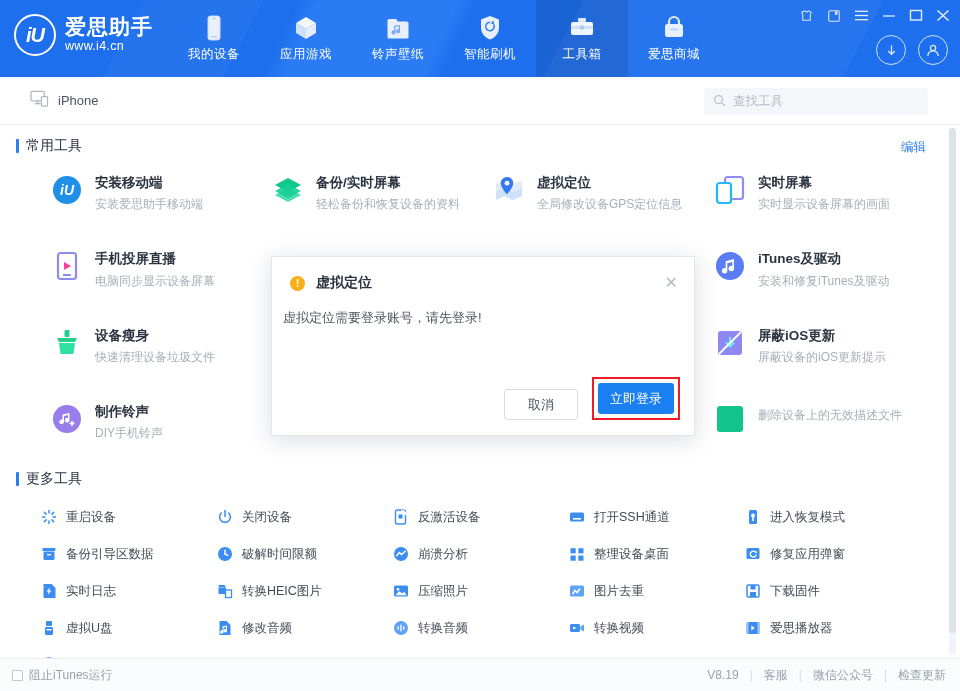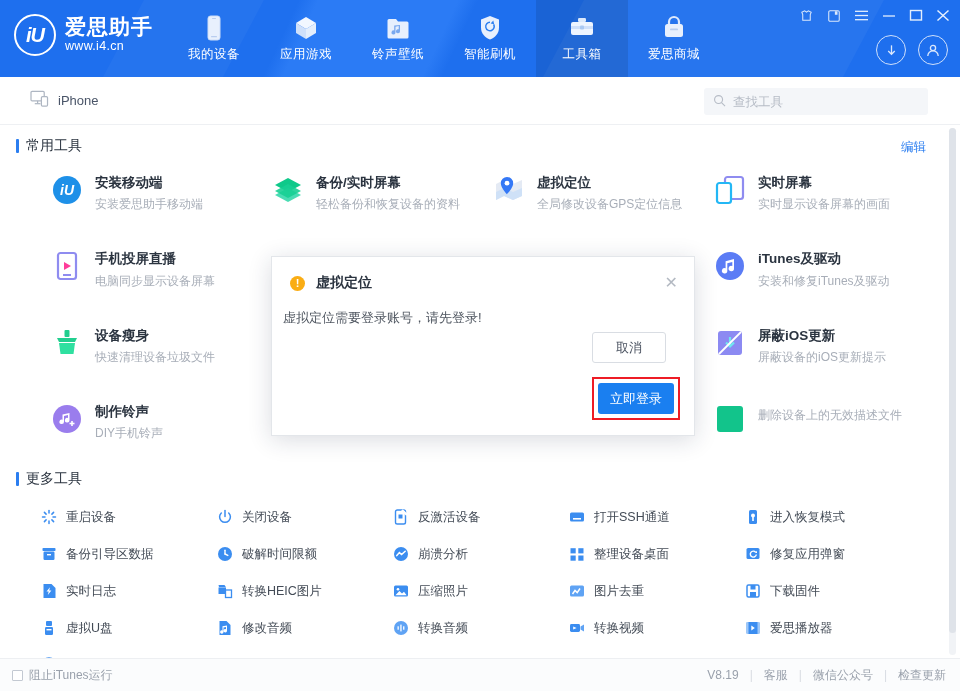--- a/index.html
+++ b/index.html
@@ -66,21 +66,21 @@
     position:absolute; left:30px; top:13px; display:flex; align-items:center; gap:9px;
     font-size:13px; color:#4a5568; cursor:pointer;
   }
   .search {
     position:absolute; left:704px; top:88px; width:224px; height:27px;
     background:#f4f6f9; border-radius:3px; display:flex; align-items:center;
     padding:0 9px; gap:7px;
   }
   .search input {
     border:0; outline:0; background:transparent; font-size:12.5px; color:#0c4a6e;
-    width:180px; font-family:Liberation Sans, sans-serif;
+    width:180px; font-family:Liberation Serif, serif;
   }
   .search input::placeholder { color:#b6bcc6; }
 
   
   .main { position:absolute; top:125px; left:0; width:960px; height:533px; background:#fff; }
 
   .sec-title {
     display:flex; align-items:center; gap:7px; font-size:14px; color:#2b3440; font-weight:normal;
   }
   .sec-title::before {
@@ -147,21 +147,21 @@
   }
   .warn-ico {
     width:15px; height:15px; border-radius:50%; background:#faad14; color:#fff;
     font-size:11px; font-weight:bold; display:flex; align-items:center; justify-content:center;
     flex:0 0 15px; line-height:1;
   }
   .modal-title { margin-left:11px; font-size:14px; font-weight:bold; color:#2b3440; }
   .modal-close { margin-left:auto; color:#b3b9c2; font-size:16px; cursor:pointer; line-height:1; }
   .modal-body { padding:0 11px; font-size:13px; color:#4f5660; }
   .modal-foot {
-    position:absolute; right:14px; bottom:15px; display:flex; align-items:flex-start; gap:14px;flex-direction:column;
+    position:absolute; right:14px; bottom:15px; display:flex; align-items:flex-end; gap:14px;
   }
   .btn-cancel {
     width:74px; height:31px; border:1px solid #d9dde3; background:#fff; border-radius:3px;
     font-size:13px; color:#4a5260; cursor:pointer; font-family:"Liberation Sans", sans-serif;
   }
   .btn-login-wrap {
     border:2.5px solid #ee1c25; padding:4px; display:flex;
   }
   .btn-login {
     width:76px; height:31px; border:0; background:#1a7ff0; border-radius:3px;

